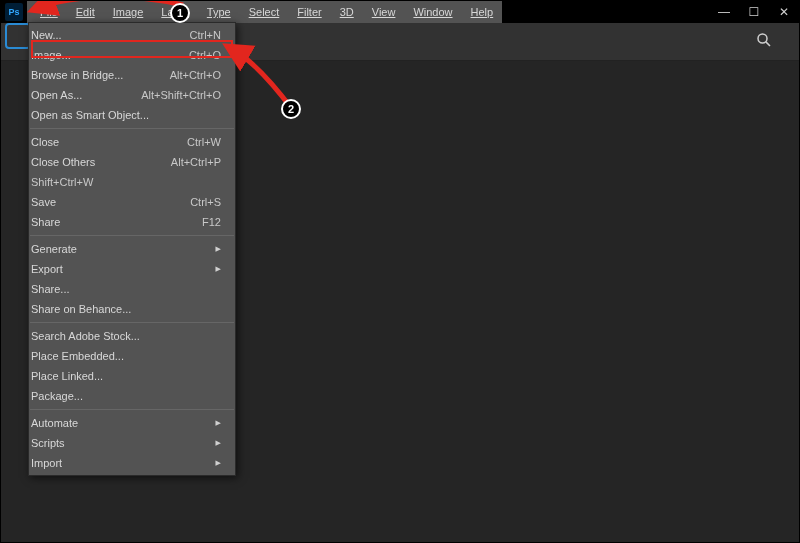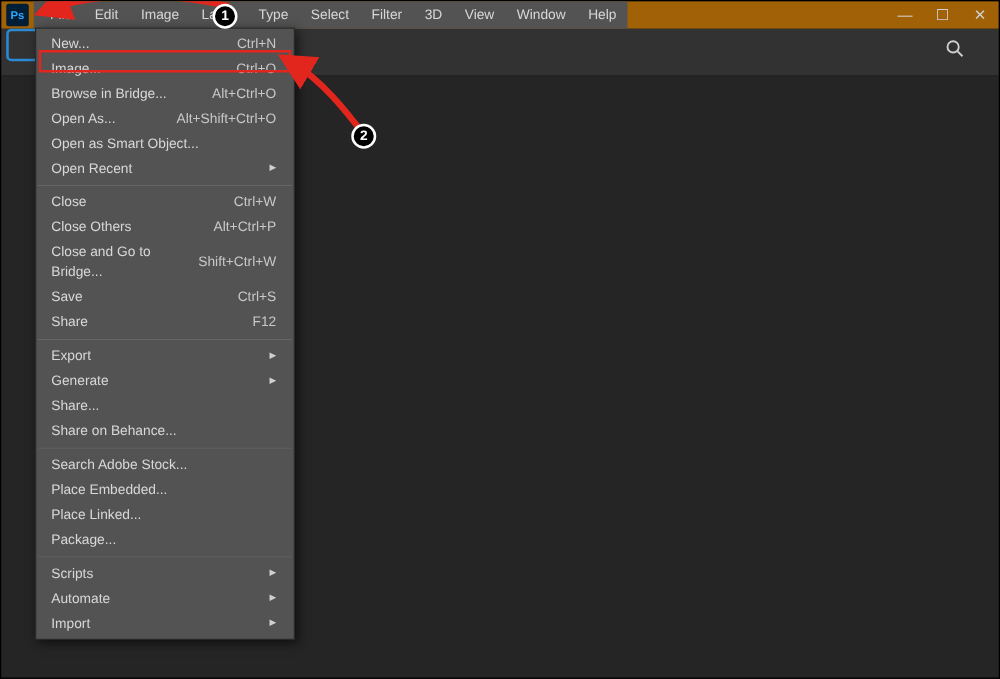--- a/index.html
+++ b/index.html
@@ -1,37 +1,37 @@
 <!DOCTYPE html>
 <html><head>
 <meta charset="utf-8">
 <style>
 * { margin: 0; padding: 0; box-sizing: border-box; font-family: "Segoe UI", Arial, sans-serif; }
 body { width: 800px; height: 543px; background: #1a1a1a; overflow: hidden; position: relative; border: 1px solid #000; }
 
-.titlebar { height: 22px; background: #a16207; display: flex; align-items: center; justify-content: space-between; }
+.titlebar { height: 22px; background: #000000; display: flex; align-items: center; justify-content: space-between; }
 .titlebar-left { display: flex; align-items: center; height: 100%; }
 .menubar { height: 22px; background: #535353; display: flex; align-items: center; padding-left: 4px; position: relative; z-index: 5; }
 .app-icon { width: 18px; height: 18px; background: #001e36; display: flex; align-items: center; justify-content: center; margin: 0 4px; border-radius: 2px; }
 .app-icon-text { color: #31a8ff; font-size: 9px; font-weight: bold; }
-.menu-item { color: #d8d8d8; font-size: 11px; padding: 3px 9px; cursor: pointer; }
+.menu-item { color: #d8d8d8; font-size: 11px; padding: 3px 9px; cursor: pointer; text-decoration: underline; }
 
 .window-controls { display: flex; align-items: center; gap: 0; }
 .win-btn { width: 30px; height: 22px; display: flex; align-items: center; justify-content: center; color: #d0d0d0; font-size: 12px; cursor: pointer; }
 
 .toolbar { height: 38px; background: #323232; display: flex; align-items: center; justify-content: flex-end; padding-right: 26px; border-bottom: 1px solid #222; }
 .search-btn { color: #d0d0d0; cursor: pointer; }
 .search-btn svg { width: 18px; height: 18px; }
 
 .left-tab { position: absolute; top: 22px; left: 4px; width: 26px; height: 26px; border: 2px solid #2a8bd4; border-radius: 4px; background: #323232; z-index: 1; }
 
 .canvas-area { position: absolute; top: 60px; left: 0; right: 0; bottom: 0; background: #252525; }
 
 .dropdown { position: absolute; top: 21px; left: 27px; width: 208px; background: #535353; border: 1px solid #2a2a2a; box-shadow: 2px 2px 8px rgba(0,0,0,0.6); z-index: 10; padding: 2px 0; }
-.dd-item { display: flex; justify-content: space-between; align-items: center; padding: 2px 14px 2px 12px; color: #d8d8d8; font-size: 11px; cursor: pointer; line-height: 16px; }
+.dd-item { display: flex; justify-content: space-between; align-items: center; padding: 2px 14px 2px 2px; color: #d8d8d8; font-size: 11px; cursor: pointer; line-height: 16px; }
 .dd-item.has-sub::after { content: "▶"; font-size: 7px; color: #d0d0d0; margin-left: auto; }
 .dd-item .shortcut { color: #c8c8c8; font-size: 11px; }
 .dd-sep { height: 1px; background: #3a3a3a; margin: 3px 1px; border-bottom: 1px solid #666; }
 
 .highlight-box { position: absolute; top: 39px; left: 30px; width: 202px; height: 18px; border: 2px solid #e2261e; z-index: 20; pointer-events: none; }
 
 .arrow { position: absolute; z-index: 25; pointer-events: none; }
 .arrow svg { overflow: visible; }
 
 .bubble { position: absolute; width: 20px; height: 20px; border-radius: 50%; background: #000; border: 2px solid #fff; color: #fff; display: flex; align-items: center; justify-content: center; font-size: 11px; font-weight: bold; z-index: 30; }
@@ -91,50 +91,46 @@
       <span>Browse in Bridge...</span>
       <span class="shortcut">Alt+Ctrl+O</span>
     </div>
     <div class="dd-item">
       <span>Open As...</span>
       <span class="shortcut">Alt+Shift+Ctrl+O</span>
     </div>
     <div class="dd-item">
       <span>Open as Smart Object...</span>
     </div>
-    <div class="dd-item has-sub">
-      <span>Open Recent</span>
-    </div>
     <div class="dd-sep"></div>
     <div class="dd-item">
       <span>Close</span>
       <span class="shortcut">Ctrl+W</span>
     </div>
     <div class="dd-item">
       <span>Close Others</span>
       <span class="shortcut">Alt+Ctrl+P</span>
     </div>
     <div class="dd-item">
-      <span>Close and Go to Bridge...</span>
       <span class="shortcut">Shift+Ctrl+W</span>
     </div>
     <div class="dd-item">
       <span>Save</span>
       <span class="shortcut">Ctrl+S</span>
     </div>
     <div class="dd-item">
       <span>Share</span>
       <span class="shortcut">F12</span>
     </div>
     <div class="dd-sep"></div>
     <div class="dd-item has-sub">
-      <span>Export</span>
+      <span>Generate</span>
     </div>
     <div class="dd-item has-sub">
-      <span>Generate</span>
+      <span>Export</span>
     </div>
     <div class="dd-item">
       <span>Share...</span>
     </div>
     <div class="dd-item">
       <span>Share on Behance...</span>
     </div>
     <div class="dd-sep"></div>
     <div class="dd-item">
       <span>Search Adobe Stock...</span>
@@ -143,24 +139,24 @@
       <span>Place Embedded...</span>
     </div>
     <div class="dd-item">
       <span>Place Linked...</span>
     </div>
     <div class="dd-item">
       <span>Package...</span>
     </div>
     <div class="dd-sep"></div>
     <div class="dd-item has-sub">
-      <span>Scripts</span>
+      <span>Automate</span>
     </div>
     <div class="dd-item has-sub">
-      <span>Automate</span>
+      <span>Scripts</span>
     </div>
     <div class="dd-item has-sub">
       <span>Import</span>
     </div>
   </div>
 
 <div class="highlight-box"></div>
 
 <div class="arrow" style="top:-18px; left:32px; width:160px; height:50px;">
   <svg width="160" height="50">

